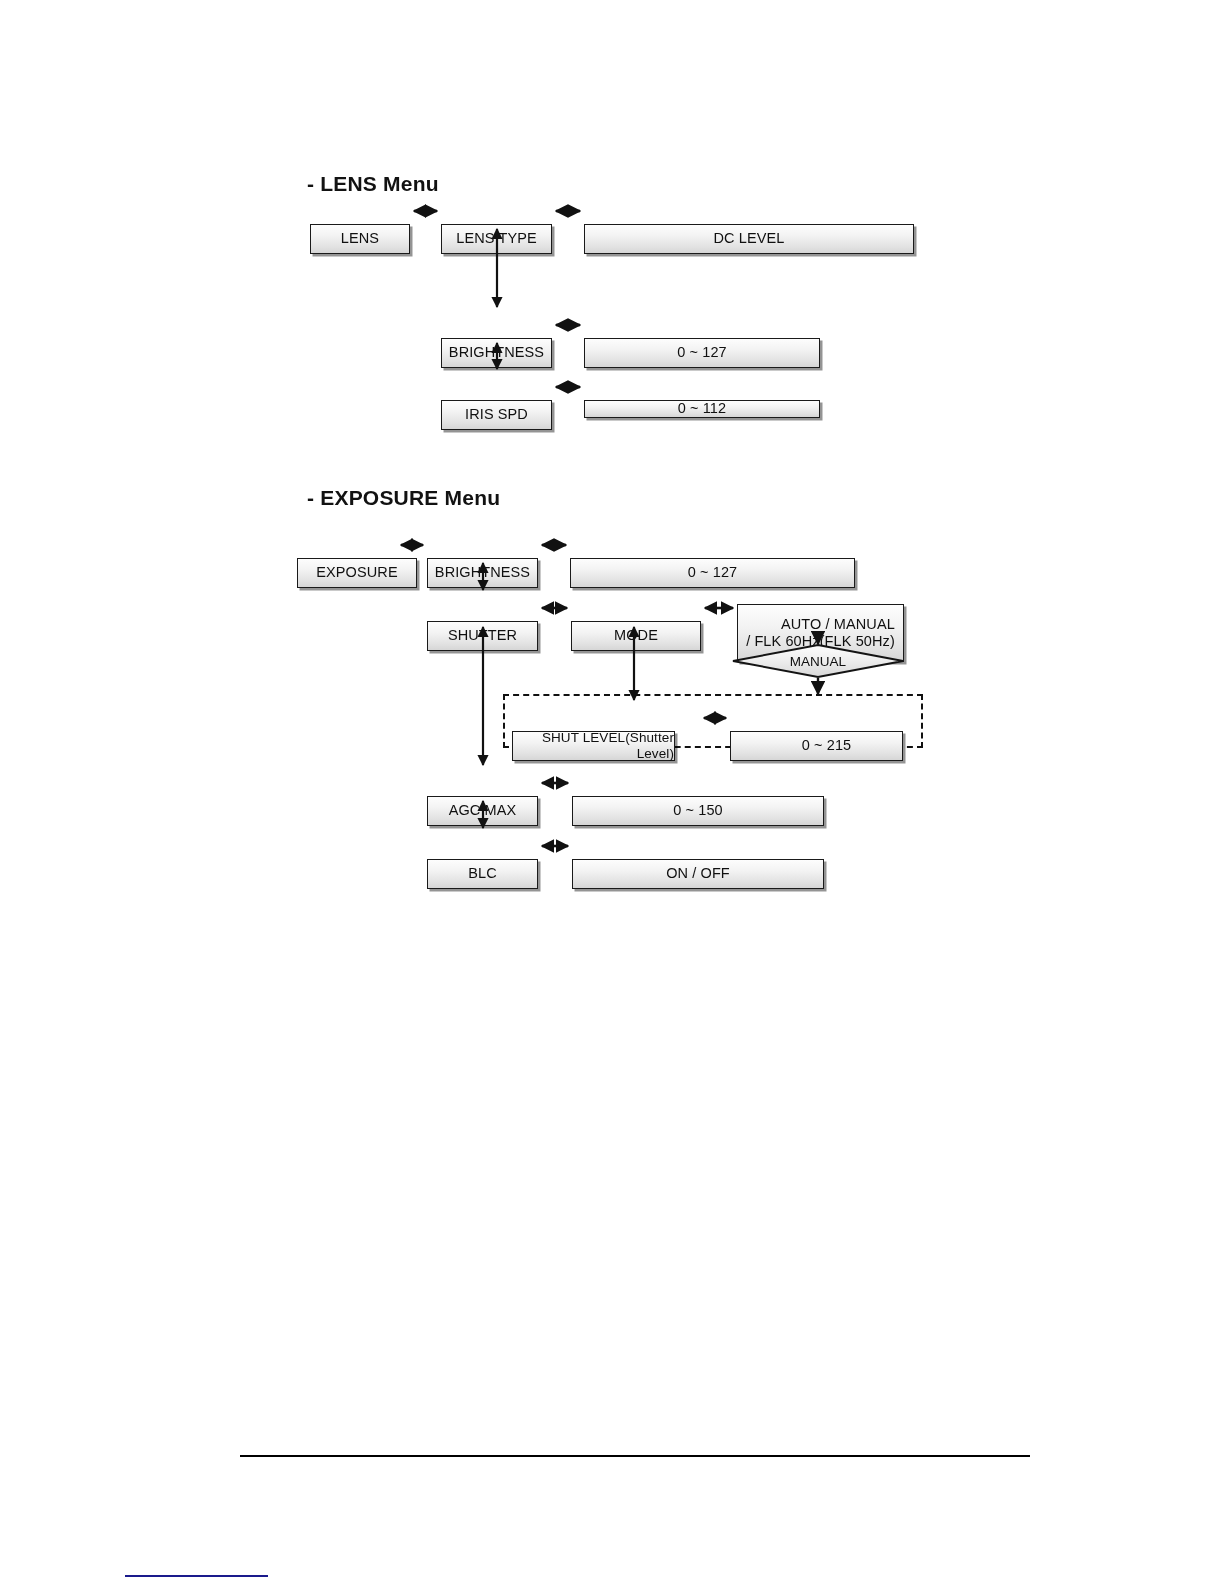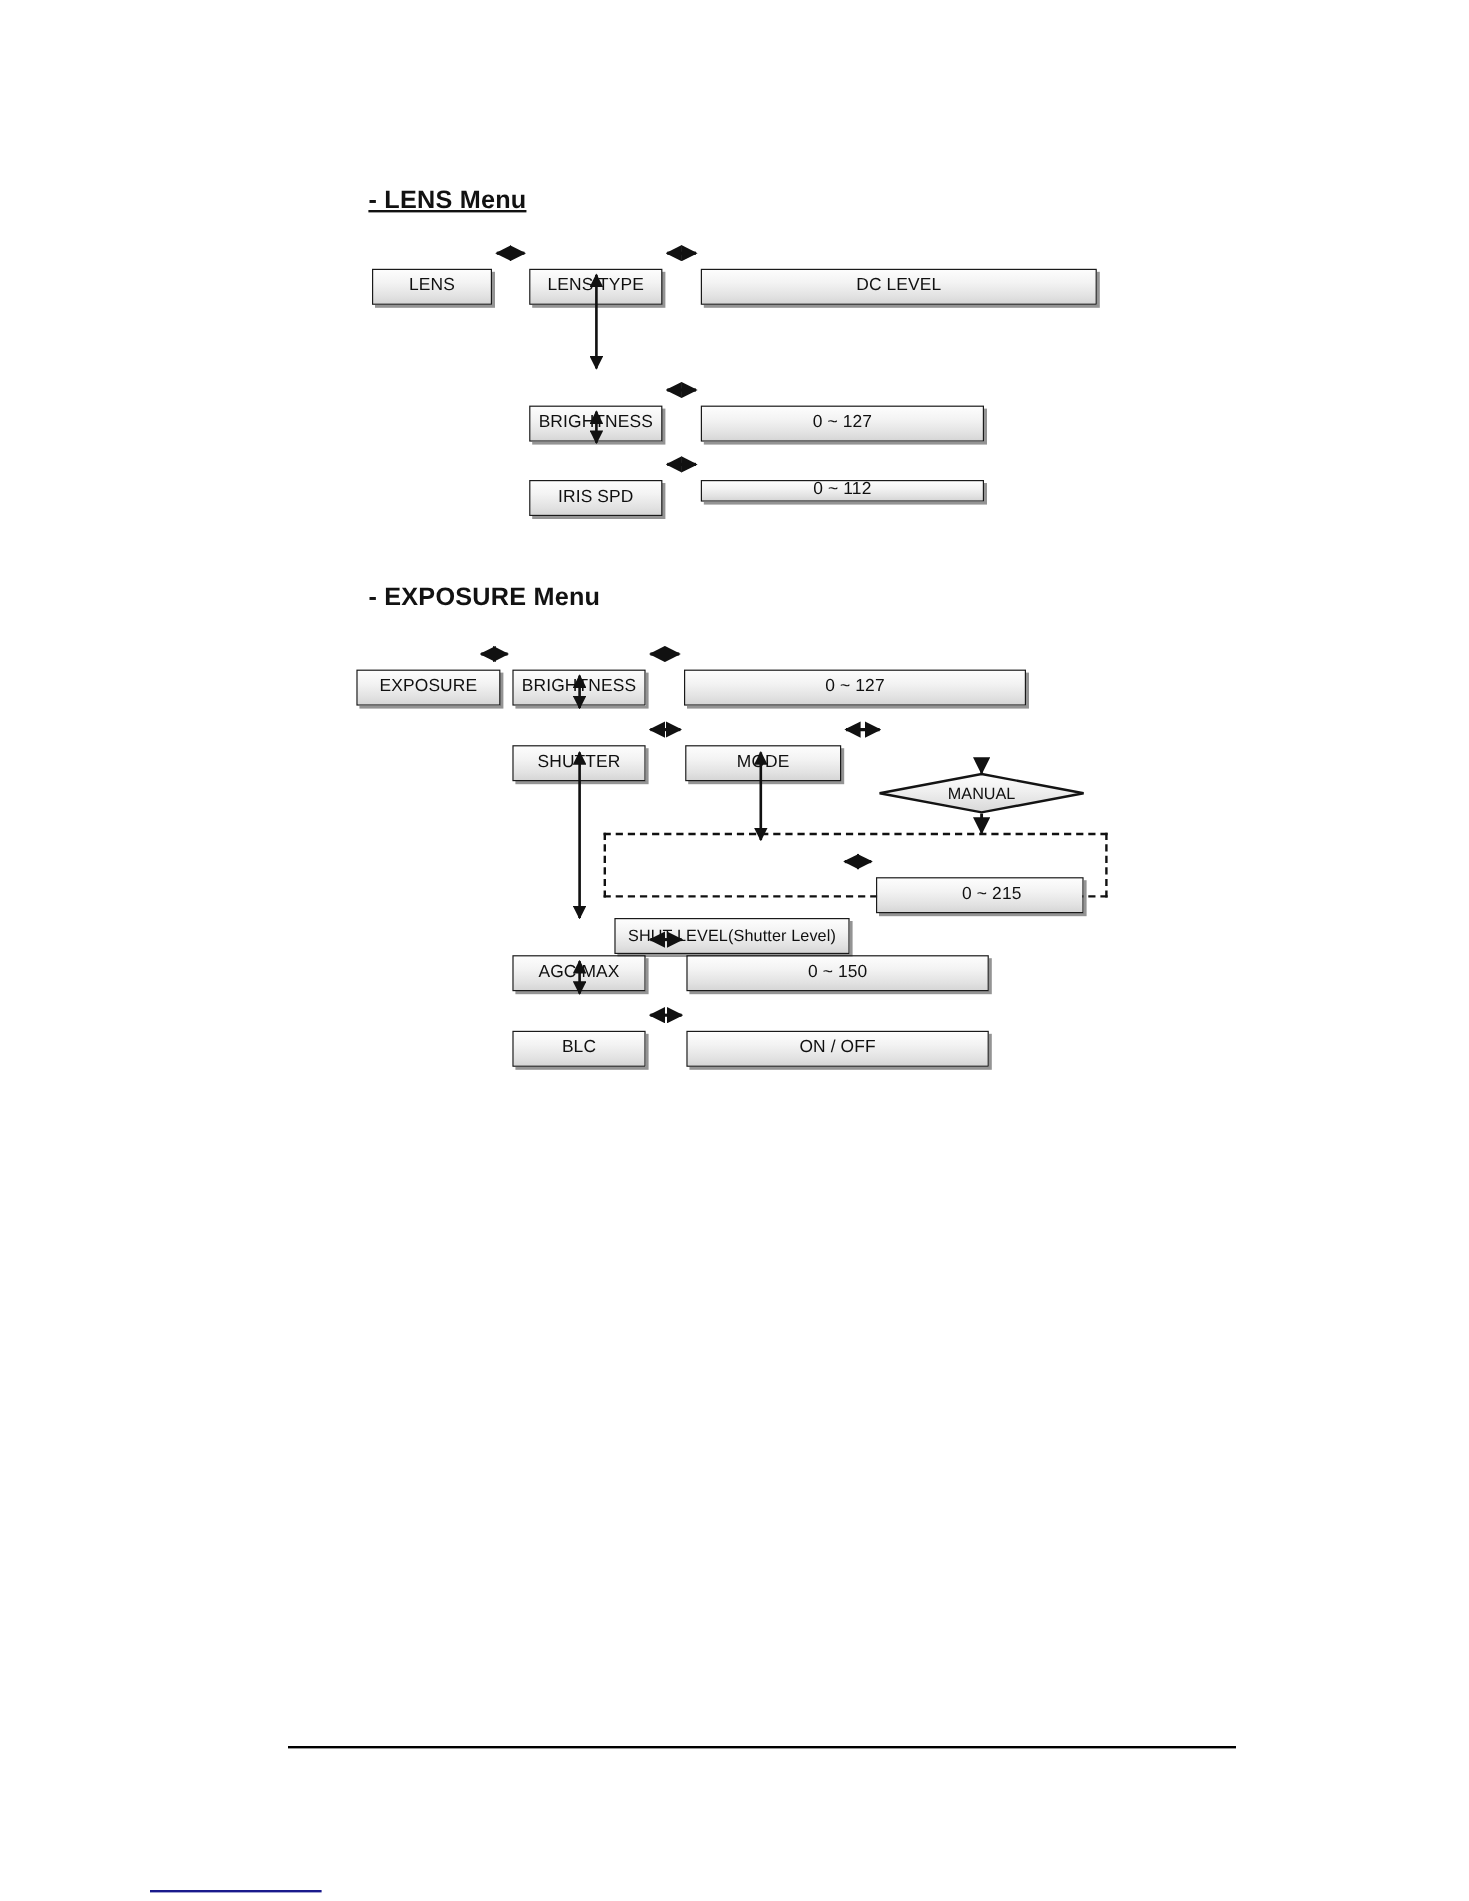--- a/index.html
+++ b/index.html
@@ -65,21 +65,21 @@
 
   
   .footer-rule{position:absolute;background:#000000;}
   .footer-mark{position:absolute;background:#1a1a8c;}
 </style>
 </head>
 <body>
 
 <div class="page">
 
-  <div class="heading" style="left:307px;top:155px;text-decoration:underline;">- LENS Menu</div>
+  <div class="heading" style="left:307px;top:172px;">- LENS Menu</div>
 
   <div class="box" style="left:310px;top:196px;width:100px;height:30px;">LENS</div>
 
   <div class="box" style="left:441px;top:196px;width:111px;height:30px;">LENS TYPE</div>
 
   <div class="box" style="left:584px;top:196px;width:330px;height:30px;">DC LEVEL</div>
 
   <div class="box" style="left:441px;top:310px;width:111px;height:30px;">BRIGHTNESS</div>
 
   <div class="box" style="left:584px;top:310px;width:236px;height:30px;">0 ~ 127</div>
@@ -93,38 +93,40 @@
   <div class="box" style="left:297px;top:530px;width:120px;height:30px;">EXPOSURE</div>
 
   <div class="box" style="left:427px;top:530px;width:111px;height:30px;">BRIGHTNESS</div>
 
   <div class="box" style="left:570px;top:530px;width:285px;height:30px;">0 ~ 127</div>
 
   <div class="box" style="left:427px;top:593px;width:111px;height:30px;">SHUTTER</div>
 
   <div class="box" style="left:571px;top:593px;width:130px;height:30px;">MODE</div>
 
+  <div class="box" style="left:737px;top:576px;width:167px;height:58px;">AUTO / MANUAL
+/ FLK 60Hz(FLK 50Hz)</div>
 
   <div class="diamond-wrap" style="left:731px;top:644px;width:174px;height:34px;">
     <svg width="174" height="34" viewBox="0 0 174 34" aria-hidden="true">
       <defs>
         <linearGradient id="dgrad" x1="0" y1="0" x2="0" y2="1">
           <stop offset="0%" stop-color="#fdfdfd"></stop>
           <stop offset="45%" stop-color="#efefef"></stop>
           <stop offset="100%" stop-color="#d8d8d8"></stop>
         </linearGradient>
       </defs>
       <polygon points="87,1 172,17 87,33 2,17" fill="url(#dgrad)" stroke="#141414" stroke-width="2"></polygon>
     </svg>
     <div class="diamond-label">MANUAL</div>
   </div>
 
   <div class="dashed" style="left:503px;top:694px;width:420px;height:54px;"></div>
 
-  <div class="box small" style="left:512px;top:737px;width:196px;height:30px;">SHUT LEVEL(Shutter Level)</div>
+  <div class="box small" style="left:512px;top:703px;width:163px;height:30px;">SHUT LEVEL(Shutter Level)</div>
 
   <div class="box" style="left:730px;top:703px;width:173px;height:30px;padding-left:20px;">0 ~ 215</div>
 
   <div class="box" style="left:427px;top:768px;width:111px;height:30px;">AGC MAX</div>
 
   <div class="box" style="left:572px;top:768px;width:252px;height:30px;">0 ~ 150</div>
 
   <div class="box" style="left:427px;top:831px;width:111px;height:30px;">BLC</div>
 
   <div class="box" style="left:572px;top:831px;width:252px;height:30px;">ON / OFF</div>

